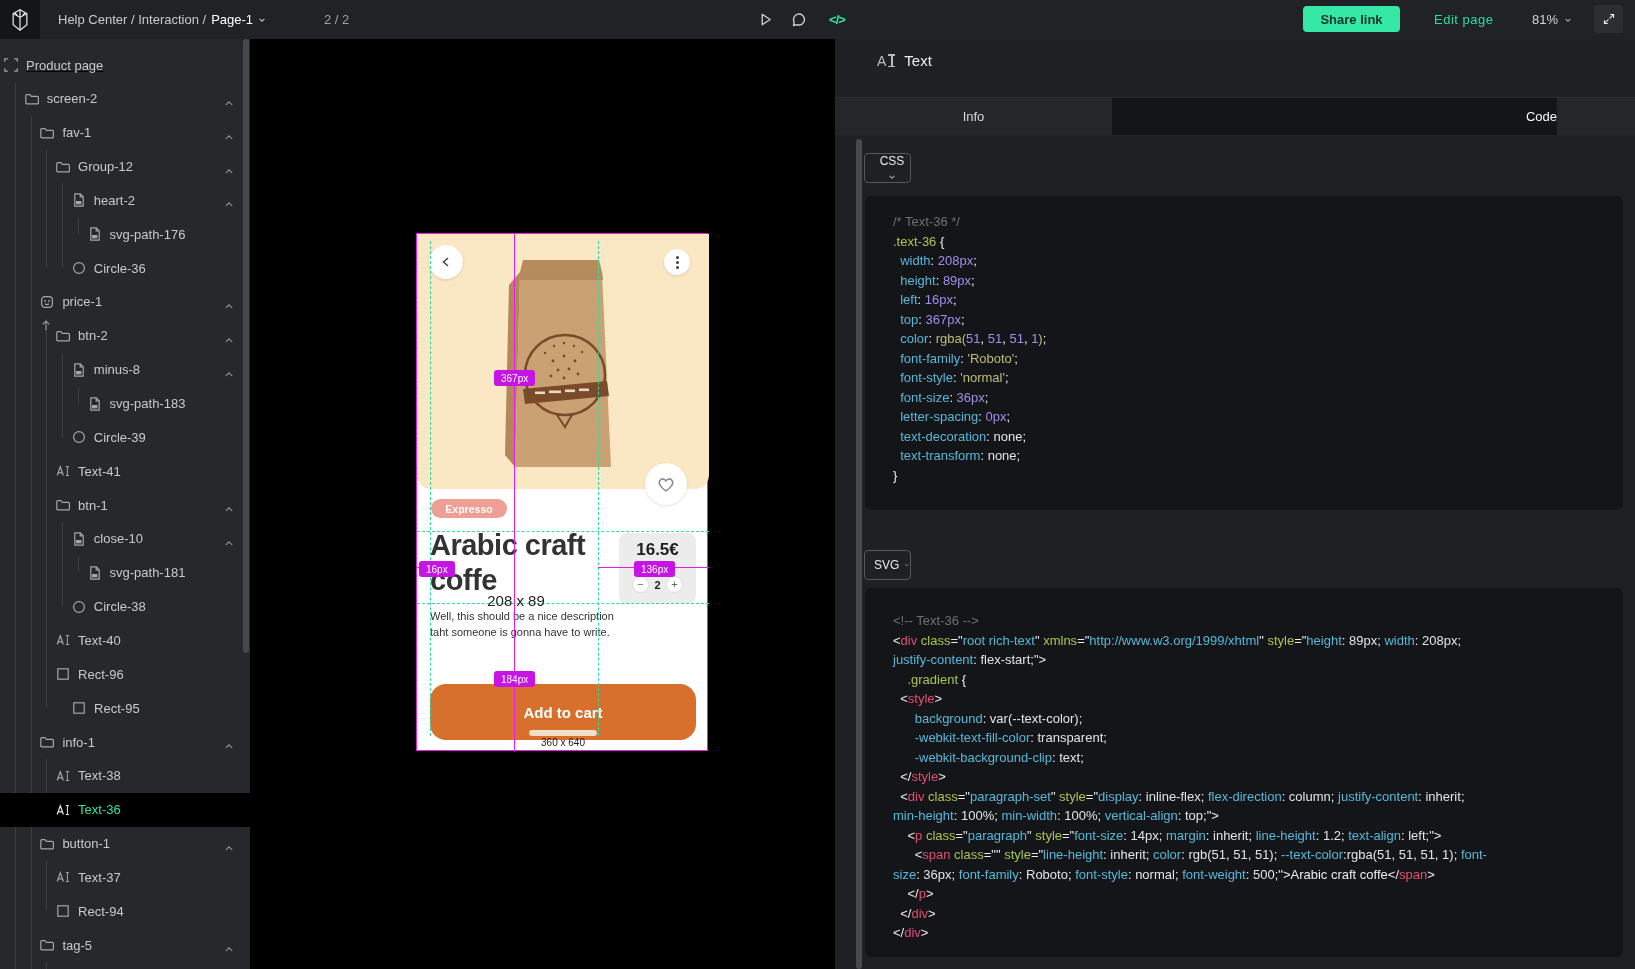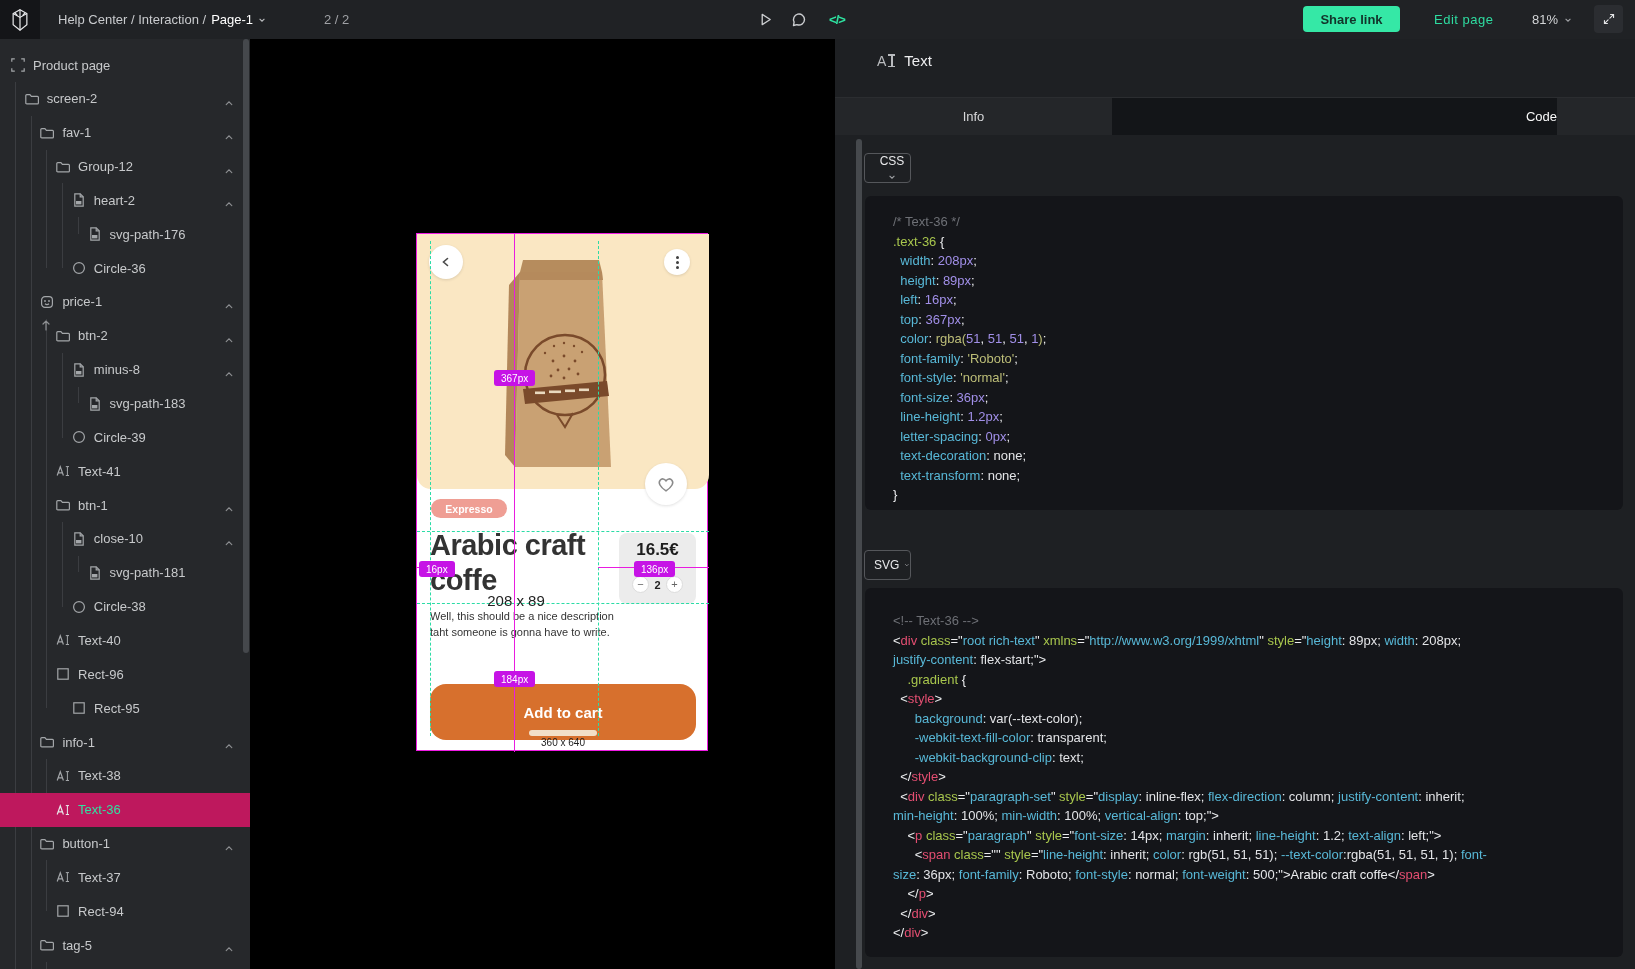--- a/index.html
+++ b/index.html
@@ -32,21 +32,21 @@
   .chevdown { width:8px; height:8px; display:inline-block; }
 
   
   #sidebar { position:absolute; left:0; top:39px; width:250px; height:930px; background:#26282B; overflow:hidden; z-index:40; }
   .gl { position:absolute; width:1px; background:#3B3D41; }
   .trow { position:absolute; left:0; right:0; height:34px; display:flex; align-items:center; cursor:pointer; }
   .trow .icon { width:16px; height:16px; margin-right:7px; color:#A3A6A9; flex:0 0 16px; }
   .trow .icon svg { display:block; }
   .trow .lbl { font-size:13px; color:#C7C9CB; white-space:nowrap; }
   .trow .chev { position:absolute; right:16px; top:50%; margin-top:-5px; width:10px; height:10px; color:#8E9093; }
-  .trow.sel { background:#be185d; }
+  .trow.sel { background:#000000; }
   .trow.sel .lbl { color:#2EE3A1; }
   .trow.sel .icon { color:#E8E9EB; }
   #sb-scroll { position:absolute; left:243px; top:0; width:6px; height:614px; background:#45484C; border-radius:3px; }
   #tree-arrow { position:absolute; left:40px; top:279px; color:#8E9093; }
 
   
   #canvas { position:absolute; left:250px; top:39px; width:585px; height:930px; background:#000; overflow:hidden; }
   #phone { position:absolute; left:166px; top:194px; width:292px; height:518px; background:#FFFFFF;
     border:1px solid #EE1BE4; }
   #img-area { position:absolute; left:0; top:0; width:292px; height:255px; background:#FAE7C3;
@@ -188,21 +188,21 @@
   <div class="gl" style="left:62px; top:483px; height:85px;"></div>
   <div class="gl" style="left:78px; top:178px; height:17px;"></div>
   <div class="gl" style="left:78px; top:348px; height:16px;"></div>
   <div class="gl" style="left:78px; top:517px; height:16px;"></div>
   <div id="tree-arrow">
     <svg width="12" height="13" viewBox="0 0 12 13" fill="none" stroke="currentColor" stroke-width="1.2" stroke-linecap="round">
         <path d="M6 11 V2 M3 5 L6 2 L9 5"></path>
       </svg>
   </div>
   <div id="tree">
-      <div class="trow" style="top: 9px; padding-left: 10px;">
+      <div class="trow" style="top: 9px; padding-left: 3px; text-decoration: underline;">
         <span class="icon">
           <svg width="16" height="16" viewBox="0 0 16 16" fill="none" stroke="currentColor" stroke-width="1.2">
             <path d="M1.8 4.8v-3h3 M11.2 1.8h3v3 M14.2 11.2v3h-3 M4.8 14.2h-3v-3"></path>
           </svg>
         </span>
         <span class="lbl">Product page</span>
       </div>
       <div class="trow" style="top: 42.85px; padding-left: 23.7px;">
         <span class="icon">
           <svg width="16" height="16" viewBox="0 0 16 16" fill="none" stroke="currentColor" stroke-width="1.2">
@@ -593,21 +593,20 @@
       <div class="cline"><span class="tk-c">/* Text-36 */</span></div>
       <div class="cline"><span class="tk-s">.text-36</span><span class="tk-w"> {</span></div>
       <div class="cline"><span class="tk-w">  </span><span class="tk-p">width</span><span class="tk-w">: </span><span class="tk-n">208px</span><span class="tk-w">;</span></div>
       <div class="cline"><span class="tk-w">  </span><span class="tk-p">height</span><span class="tk-w">: </span><span class="tk-n">89px</span><span class="tk-w">;</span></div>
       <div class="cline"><span class="tk-w">  </span><span class="tk-p">left</span><span class="tk-w">: </span><span class="tk-n">16px</span><span class="tk-w">;</span></div>
       <div class="cline"><span class="tk-w">  </span><span class="tk-p">top</span><span class="tk-w">: </span><span class="tk-n">367px</span><span class="tk-w">;</span></div>
       <div class="cline"><span class="tk-w">  </span><span class="tk-p">color</span><span class="tk-w">: </span><span class="tk-k">rgba(</span><span class="tk-n">51</span><span class="tk-w">, </span><span class="tk-n">51</span><span class="tk-w">, </span><span class="tk-n">51</span><span class="tk-w">, </span><span class="tk-n">1</span><span class="tk-k">)</span><span class="tk-w">;</span></div>
       <div class="cline"><span class="tk-w">  </span><span class="tk-p">font-family</span><span class="tk-w">: </span><span class="tk-k">'Roboto'</span><span class="tk-w">;</span></div>
       <div class="cline"><span class="tk-w">  </span><span class="tk-p">font-style</span><span class="tk-w">: </span><span class="tk-k">'normal'</span><span class="tk-w">;</span></div>
       <div class="cline"><span class="tk-w">  </span><span class="tk-p">font-size</span><span class="tk-w">: </span><span class="tk-n">36px</span><span class="tk-w">;</span></div>
-      <div class="cline"><span class="tk-w">  </span><span class="tk-p">line-height</span><span class="tk-w">: </span><span class="tk-n">1.2px</span><span class="tk-w">;</span></div>
       <div class="cline"><span class="tk-w">  </span><span class="tk-p">letter-spacing</span><span class="tk-w">: </span><span class="tk-n">0px</span><span class="tk-w">;</span></div>
       <div class="cline"><span class="tk-w">  </span><span class="tk-p">text-decoration</span><span class="tk-w">: </span><span class="tk-v">none</span><span class="tk-w">;</span></div>
       <div class="cline"><span class="tk-w">  </span><span class="tk-p">text-transform</span><span class="tk-w">: </span><span class="tk-v">none</span><span class="tk-w">;</span></div>
       <div class="cline"><span class="tk-w">}</span></div>
     </div>
 
   <div class="langsel" id="svg-sel">
     <span>SVG</span>
     <svg class="chevdown" viewBox="0 0 10 10" fill="none" stroke="#9FA1A5" stroke-width="1.3">
         <path d="M2 3.5 L5 6.5 L8 3.5"></path>

